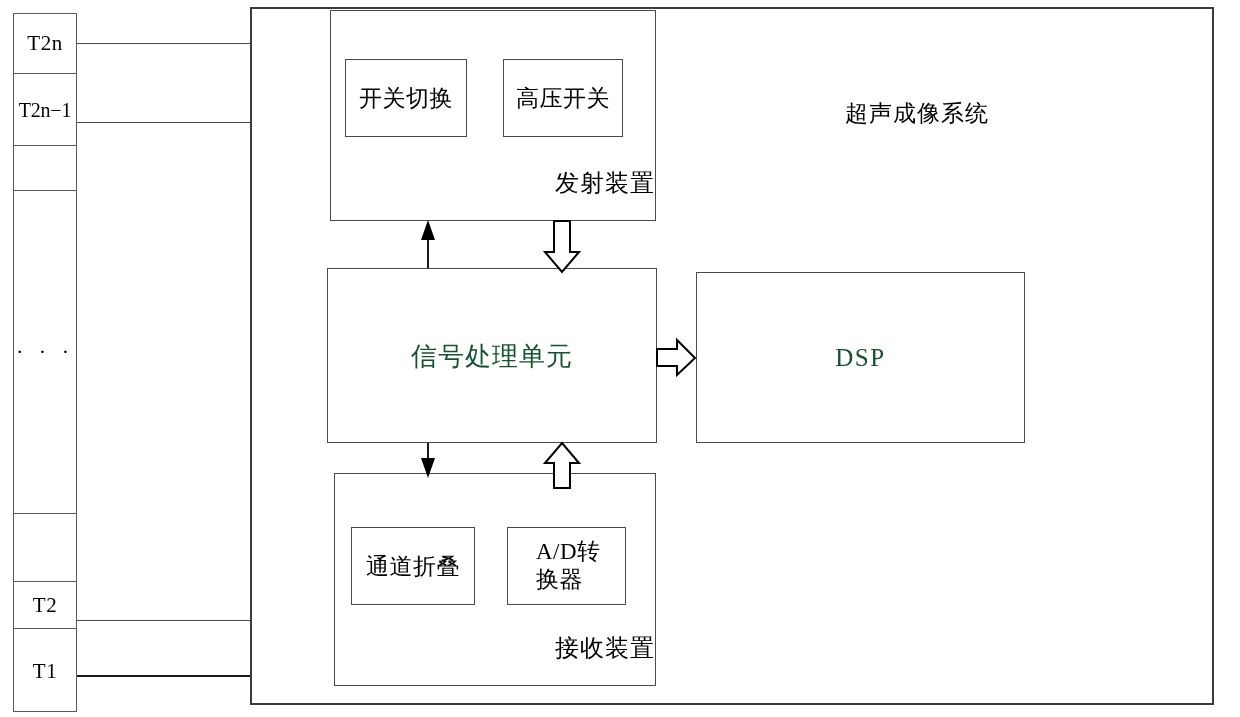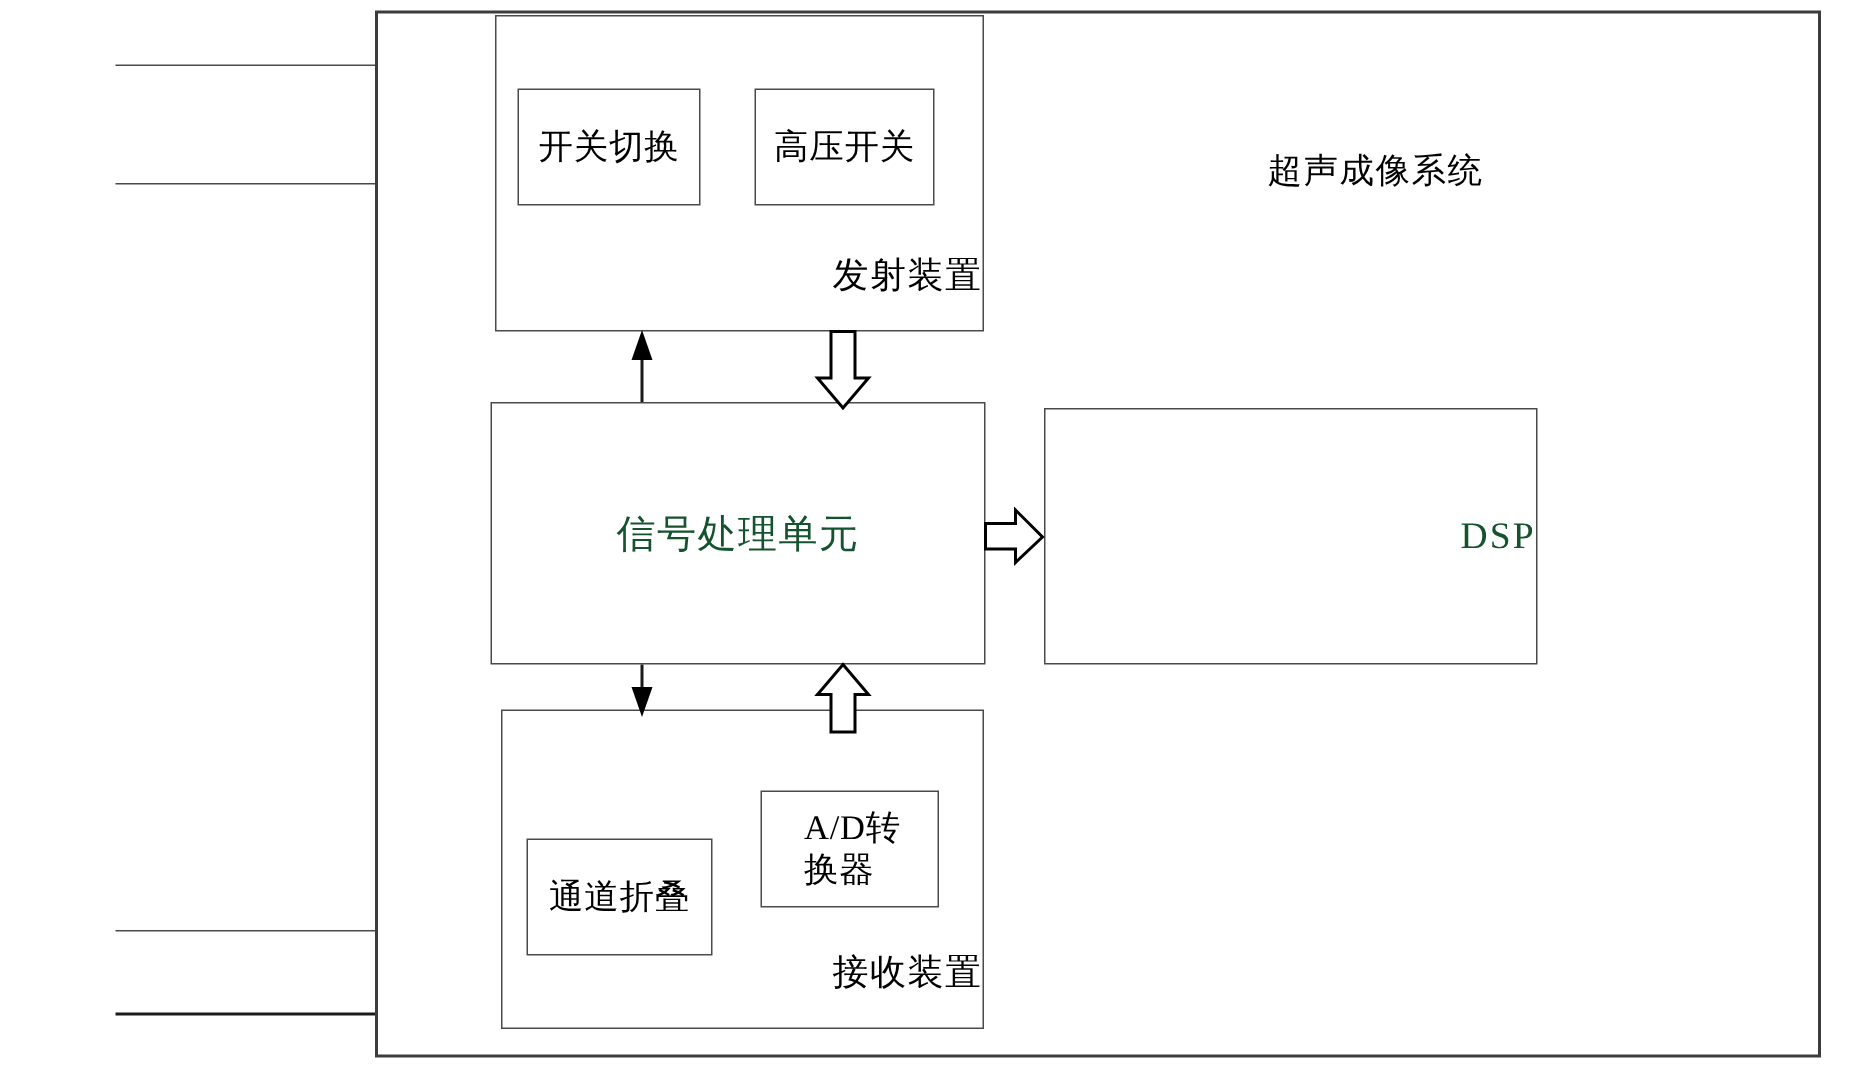--- a/index.html
+++ b/index.html
@@ -143,37 +143,59 @@
     text-align: center;
     font-size: 26px;
     color: #14532d;
     letter-spacing: 1px;
     font-family: "DejaVu Sans", "Liberation Sans", sans-serif;
   }
   .center-label.latin {
     font-family: "Liberation Serif", "DejaVu Serif", serif;
     font-size: 25px;
     letter-spacing: 1.5px;
-    text-align: right;
   }
 
   
   #arrow-layer {
     position: absolute;
     left: 0; top: 0;
     width: 1240px;
     height: 717px;
     pointer-events: none;
   }
 </style>
 </head>
 <body>
 
 <div id="canvas">
 
+  <div id="transducer-column">
+    <div class="td-cell" style="top:0px;height:60px;">
+      <span class="td-label">T2n</span>
+    </div>
+    <div class="td-cell" style="top:60px;height:72px;">
+      <span class="td-label wide">T2n−1</span>
+    </div>
+    <div class="td-cell" style="top:132px;height:45px;">
+      <span class="td-label"></span>
+    </div>
+    <div class="td-cell" style="top:177px;height:323px;">
+      <span class="td-dots">· · ·</span>
+    </div>
+    <div class="td-cell" style="top:500px;height:68px;">
+      <span class="td-label"></span>
+    </div>
+    <div class="td-cell" style="top:568px;height:47px;">
+      <span class="td-label">T2</span>
+    </div>
+    <div class="td-cell last" style="top:615px;height:84px;">
+      <span class="td-label">T1</span>
+    </div>
+  </div>
 
   <div class="lead" style="left:77px;top:43px;width:174px;"></div>
   <div class="lead" style="left:77px;top:122px;width:174px;"></div>
   <div class="lead" style="left:77px;top:620px;width:174px;"></div>
   <div class="lead thick" style="left:77px;top:675px;width:174px;"></div>
 
   <div id="system-frame"></div>
   <div id="system-title">超声成像系统</div>
 
   <div class="box" id="transmit-device">
@@ -188,21 +210,21 @@
 
   <div class="box" id="signal-unit">
     <div class="center-label">信号处理单元</div>
   </div>
 
   <div class="box" id="dsp-unit">
     <div class="center-label latin">DSP</div>
   </div>
 
   <div class="box" id="receive-device">
-    <div class="submodule" style="left:16px;top:53px;width:124px;height:78px;margin-top:32px;">
+    <div class="submodule" style="left:16px;top:53px;width:124px;height:78px;">
       <span class="submodule-text">通道折叠</span>
     </div>
     <div class="submodule" style="left:172px;top:53px;width:119px;height:78px;padding-left:28px;">
       <span class="submodule-text ad">A/D转换器</span>
     </div>
     <div class="device-caption" style="top:158px;font-family:Liberation Serif, serif;">接收装置</div>
   </div>
 
   <svg id="arrow-layer" viewBox="0 0 1240 717" xmlns="http://www.w3.org/2000/svg">
 

